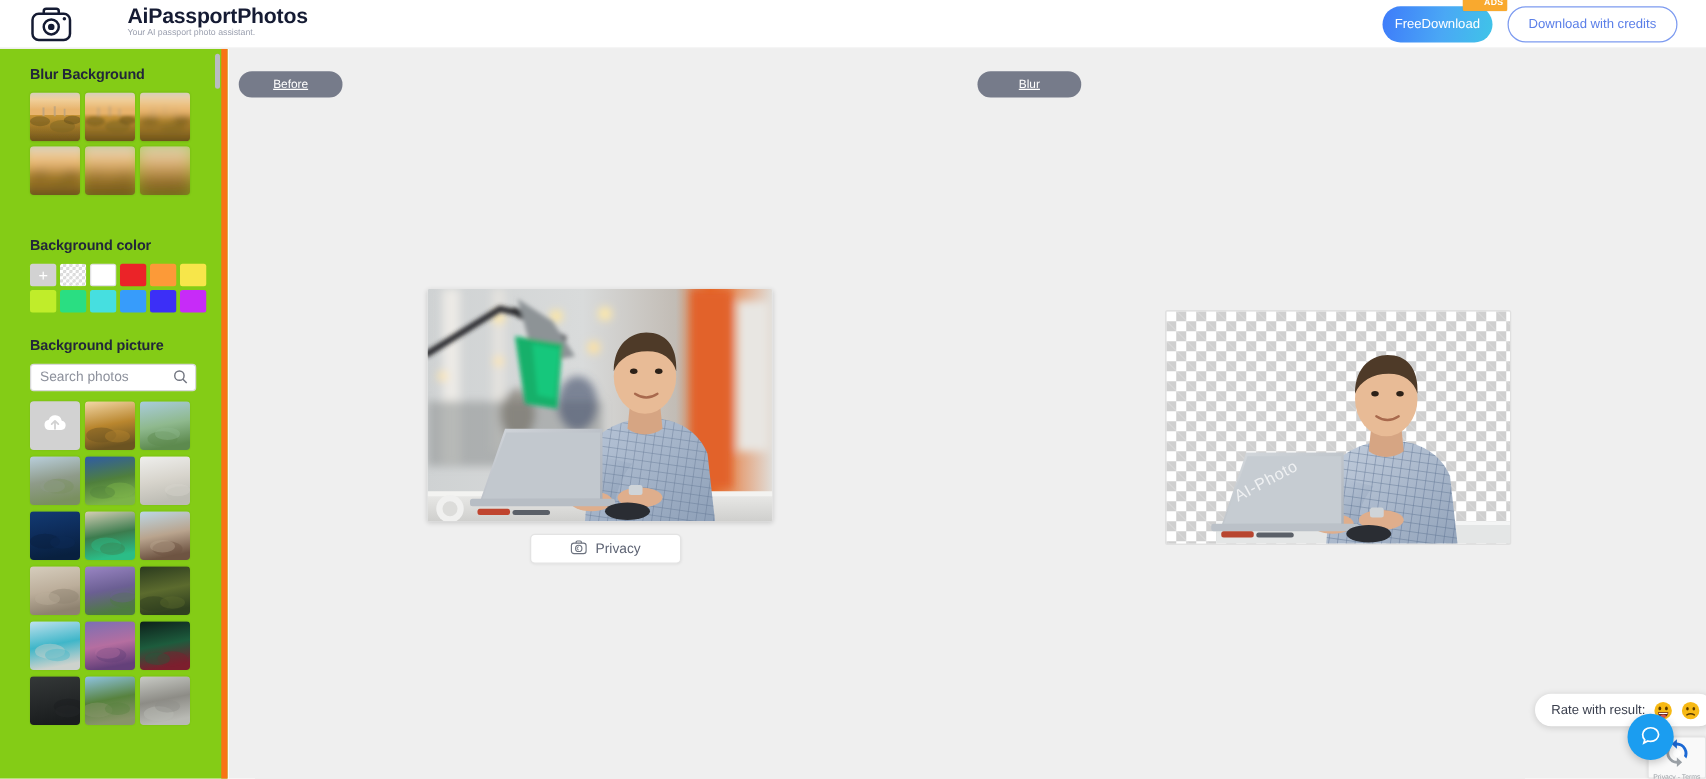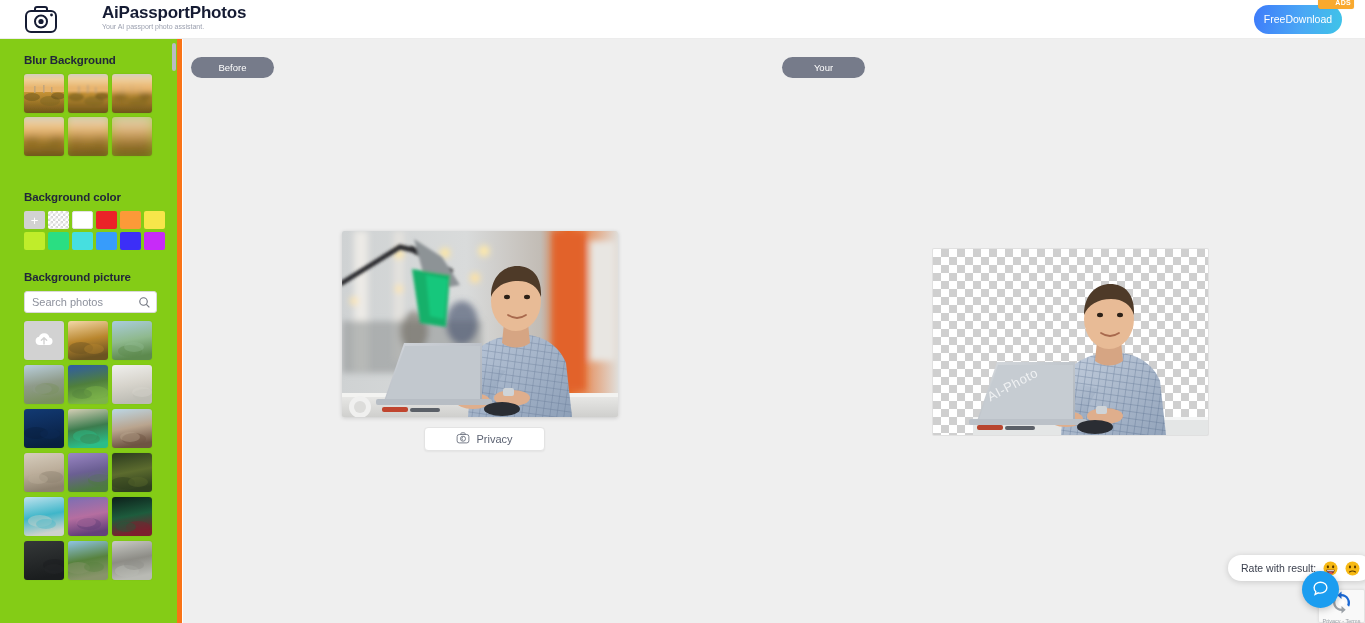--- a/index.html
+++ b/index.html
@@ -161,20 +161,21 @@
     position: absolute; top: 39px; left: 183px;
     width: 1182px; height: 584px;
     background: #efefef;
   }
   .pill {
     position: absolute; height: 21px;
     border-radius: 11px; background: #767b8a;
     color: #fff; font-size: 9.5px;
     display: flex; align-items: center; justify-content: center;
     cursor: pointer;
+    text-decoration: underline;
   }
   .pill-before { left: 8px; top: 18px; width: 83px; }
   .pill-after  { left: 599px; top: 18px; width: 83px; }
 
   .photo-before {
     position: absolute; left: 159px; top: 192px;
     width: 276px; height: 186px;
     border-radius: 2px; overflow: hidden;
     box-shadow: 0 1px 4px rgba(0,0,0,.16);
   }
@@ -270,20 +271,21 @@
     </div>
 
     <div class="header-actions">
       <button class="btn-free">
         <span>FreeDownload</span>
         <span class="ads-badge">
           <span class="tag-l"></span>
           <span class="tag-r">ADS</span>
         </span>
       </button>
+      <button class="btn-credits">Download with credits</button>
     </div>
   </div>
 
   <div class="sidebar">
     <div class="sb-inner">
 
       <div class="sb-section-title">Blur Background</div>
       <div class="blur-grid" id="blur-grid">
           <div class="blur-cell"><svg class="sunset" viewBox="0 0 40 39" preserveAspectRatio="none">
     <defs>
@@ -691,21 +693,21 @@
       <div style="height:20px"></div>
     </div>
     <div class="sb-scrollbar">
       <div class="sb-thumb"></div>
     </div>
   </div>
 
   <div class="canvas">
 
     <div class="pill pill-before">Before</div>
-    <div class="pill pill-after">Your</div>
+    <div class="pill pill-after">Blur</div>
 
     <div class="photo-before">
       <svg viewBox="0 0 276 186" width="276" height="186" preserveAspectRatio="none">
         <defs>
           <linearGradient id="ofcBg" x1="0" y1="0" x2="1" y2="0">
             <stop offset="0" stop-color="#cfd2d3"></stop>
               <stop offset="0.45" stop-color="#d9dbdb"></stop>
             <stop offset="0.72" stop-color="#c2bcb5"></stop>
               <stop offset="0.82" stop-color="#e86a22"></stop>
             <stop offset="1" stop-color="#e0deda"></stop>

